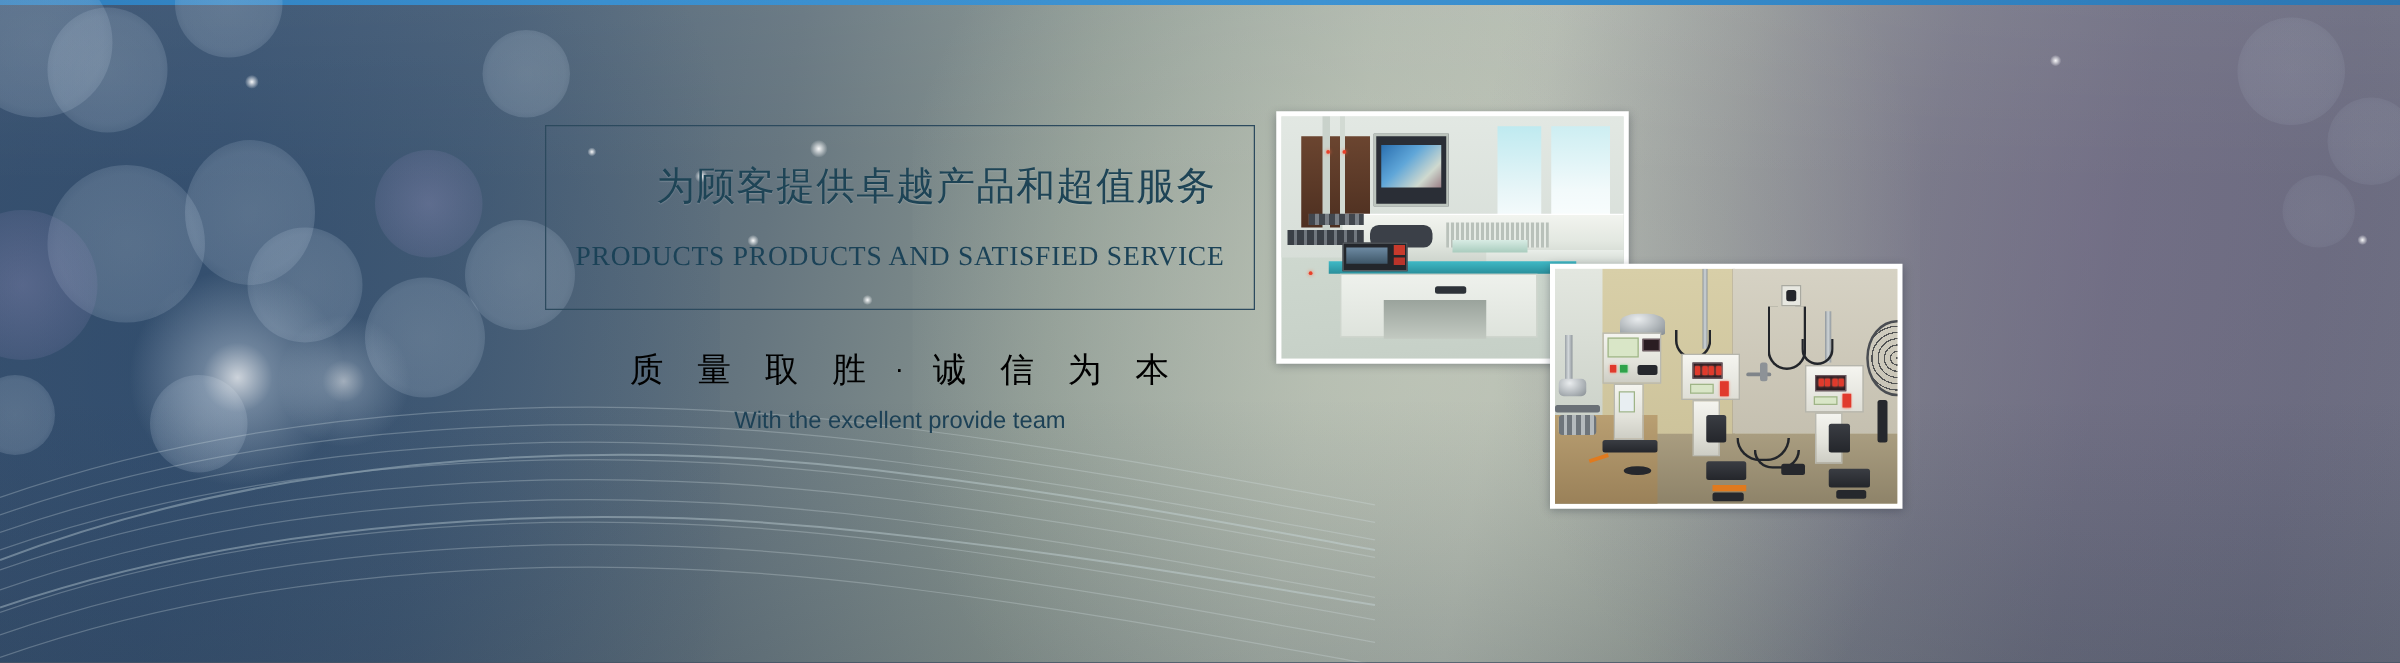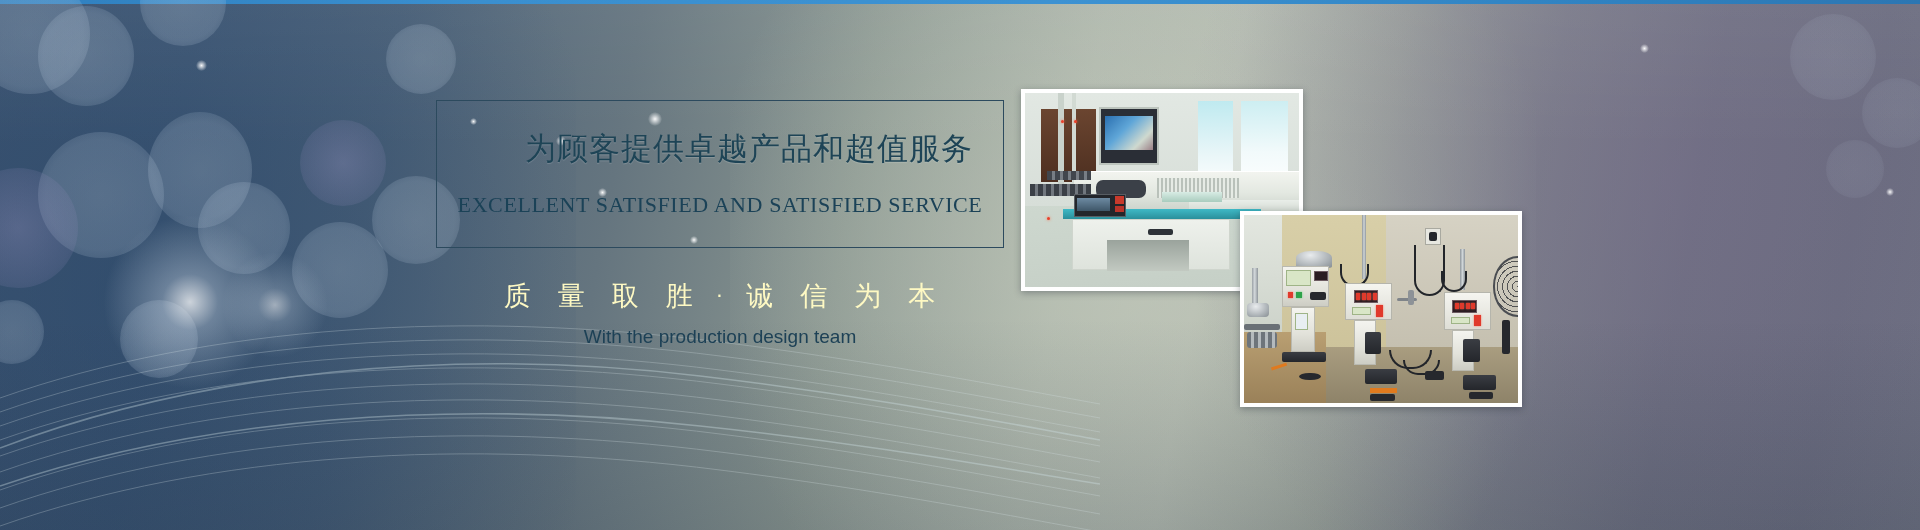--- a/index.html
+++ b/index.html
@@ -178,21 +178,21 @@
     color: #1b4257;
     font-family: "Liberation Serif", serif;
   }
   .slogan-cn {
     position: absolute;
     left: 436px;
     top: 278px;
     width: 568px;
     text-align: center;
     font-size: 27px;
-    color: #fef9c3;
+    color: #000000;
     letter-spacing: 1px;
     font-family: "Liberation Sans", sans-serif;
   }
   .slogan-cn span.ch { margin: 0 13px; }
   .slogan-cn span.dot { margin: 0 9px; font-size: 22px; vertical-align: 3px; }
 
   .para {
     position: absolute;
     left: 320px;
     top: 322px;
@@ -382,28 +382,28 @@
       <path d="M0,168 C200,92 450,66 700,96 C870,116 1000,142 1100,160"></path>
       <path d="M0,206 C200,138 450,118 700,146 C870,164 1000,188 1100,204"></path>
     </g>
   </svg>
 
   <div class="text-block">
     <div class="headline-box"></div>
 
     <div class="headline-cn">为顾客提供卓越产品和超值服务</div>
 
-    <div class="headline-en">EXCELLENT SATISFIED AND SATISFIED SERVICE</div>
+    <div class="headline-en">PRODUCTS PRODUCTS AND SATISFIED SERVICE</div>
 
     <div class="slogan-cn">
       <span class="ch">质</span><span class="ch">量</span><span class="ch">取</span><span class="ch">胜</span><span class="dot">·</span><span class="ch">诚</span><span class="ch">信</span><span class="ch">为</span><span class="ch">本</span>
     </div>
 
     <div class="para">
-      <div>With the production design team</div>
+      <div>With the excellent provide team</div>
     </div>
   </div>
 
   <div class="photo photo-1">
     <div class="inner">
       <div class="p1-bg"></div>
       <div class="p1-wall"></div>
       <div class="p1-win1"></div>
       <div class="p1-win2"></div>
       <div class="p1-cab"></div>

